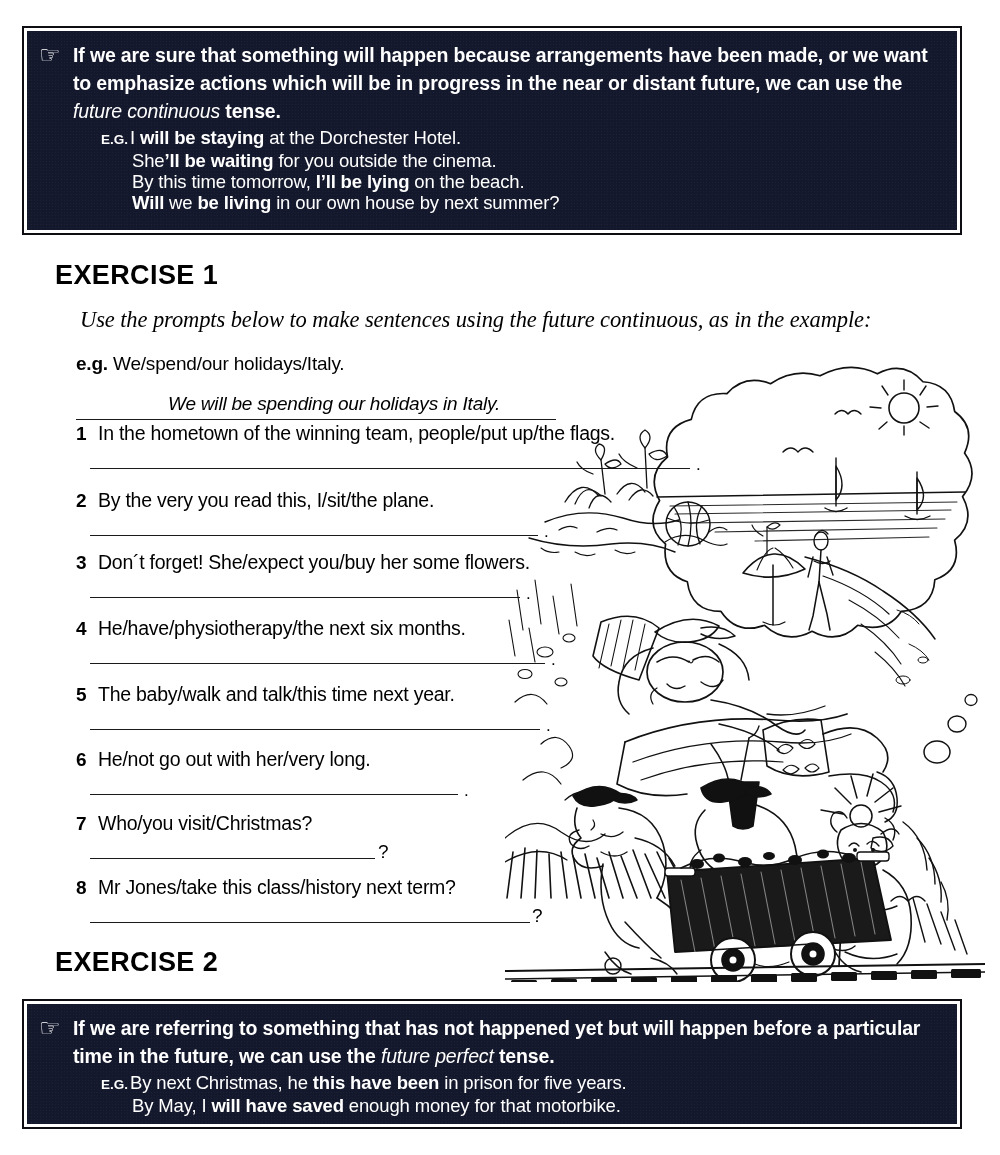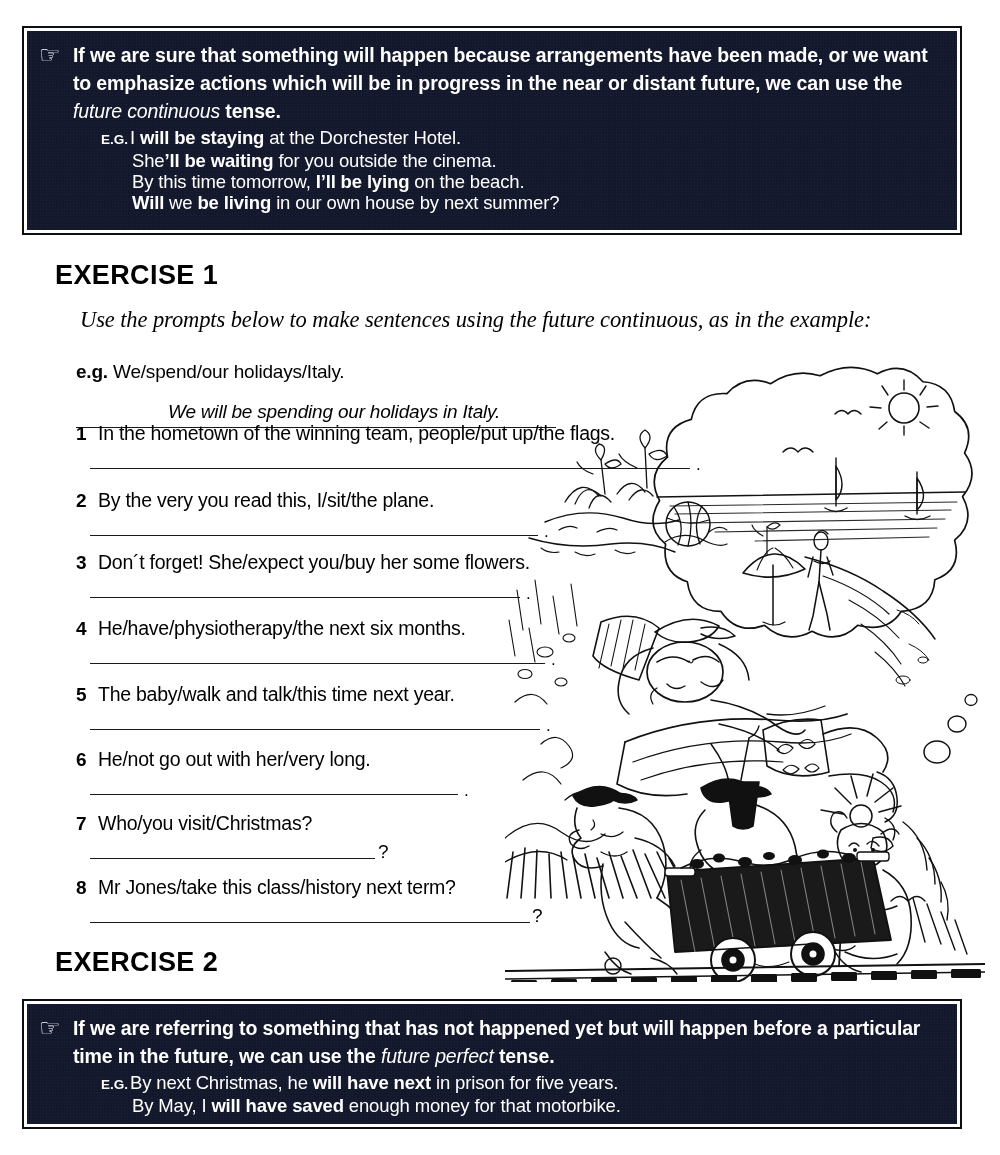--- a/index.html
+++ b/index.html
@@ -125,21 +125,20 @@
   #example-block {
     position: absolute;
     left: 76px;
     top: 352px;
     width: 520px;
   }
   #example-prompt {
     font-size: 19px;
     letter-spacing: -0.2px;
     line-height: 24px;
-    margin-top: 8px;
   }
   #example-prompt .eg-label { font-weight: bold; }
   #example-answer-wrap {
     position: relative;
     margin-top: 17px;
     height: 26px;
     width: 480px;
     border-bottom: 1.6px solid #1a1a1a;
   }
   #example-answer {
@@ -650,17 +649,17 @@
 
 <div class="exercise-heading" id="exercise-2-heading">EXERCISE 2</div>
 
 <div class="rule-box" id="rule-box-2">
   <div class="rule-box-inner">
     <div class="rule-head">
       <div class="hand-icon">☞</div>
       <div class="rule-text"><span>If we are referring to something that has not happened yet but will happen before a particular time in the future, we can use the </span><span class="ital">future perfect</span><span> tense.</span></div>
     </div>
     <div class="eg-block">
-      <div class="eg-line"><span class="eg-tag">E.G.</span><span>By next Christmas, he </span><b>will have next</b><span> in prison for five years.</span></div>
+      <div class="eg-line"><span class="eg-tag">E.G.</span><span>By next Christmas, he </span><b>this have been</b><span> in prison for five years.</span></div>
       <div class="eg-line eg-indent"><span>By May, I </span><b>will have saved</b><span> enough money for that motorbike.</span></div>
     </div>
   </div>
 </div>
 
 </body></html>

